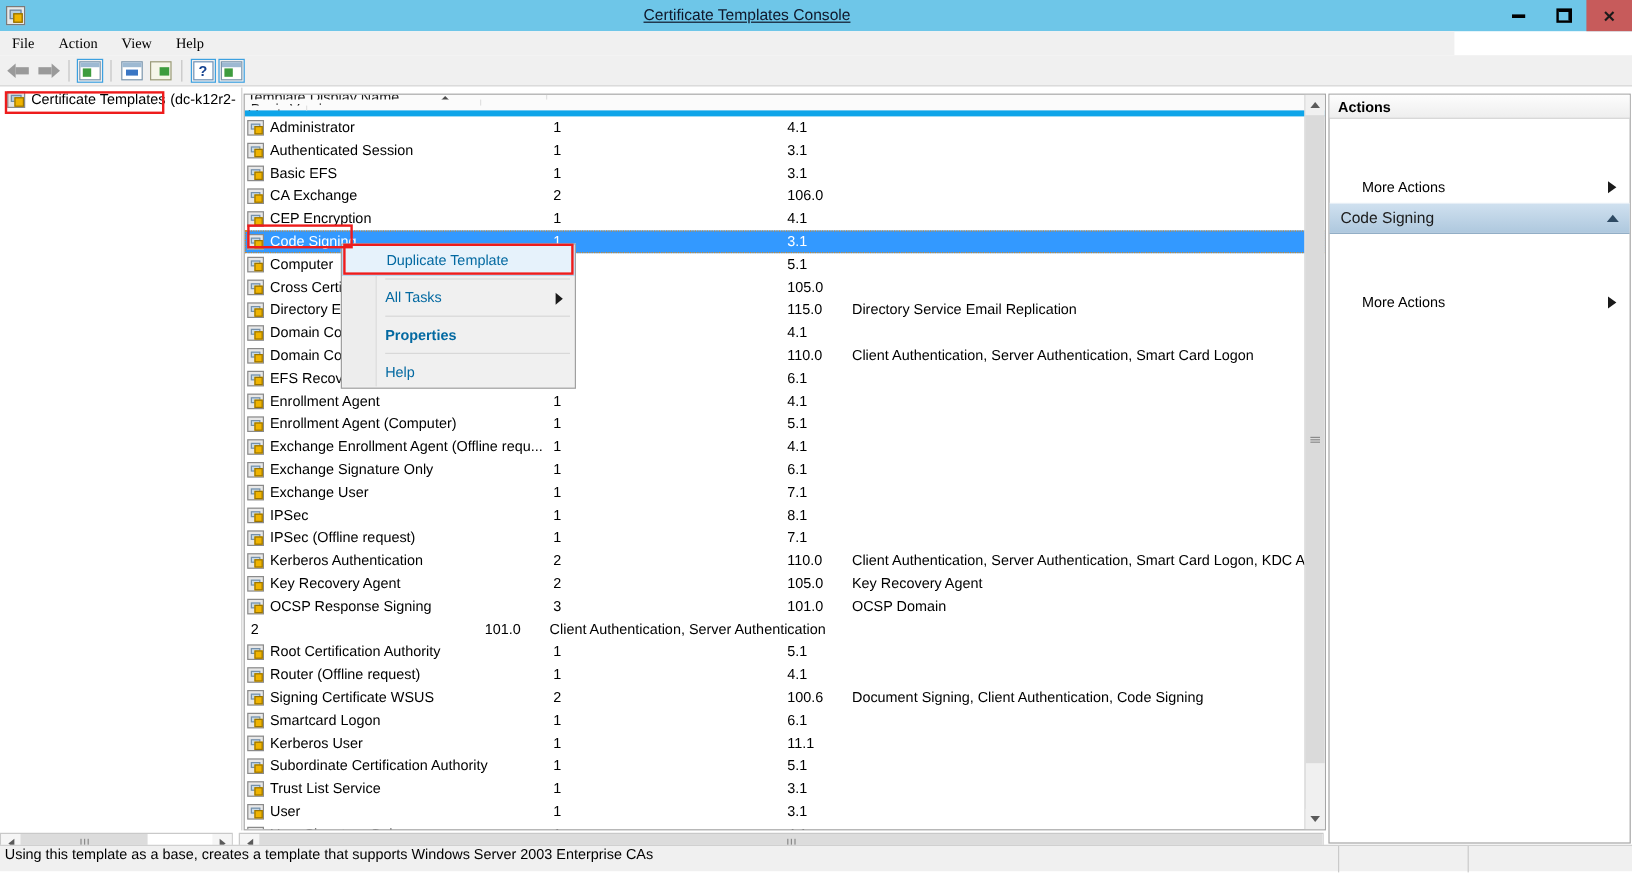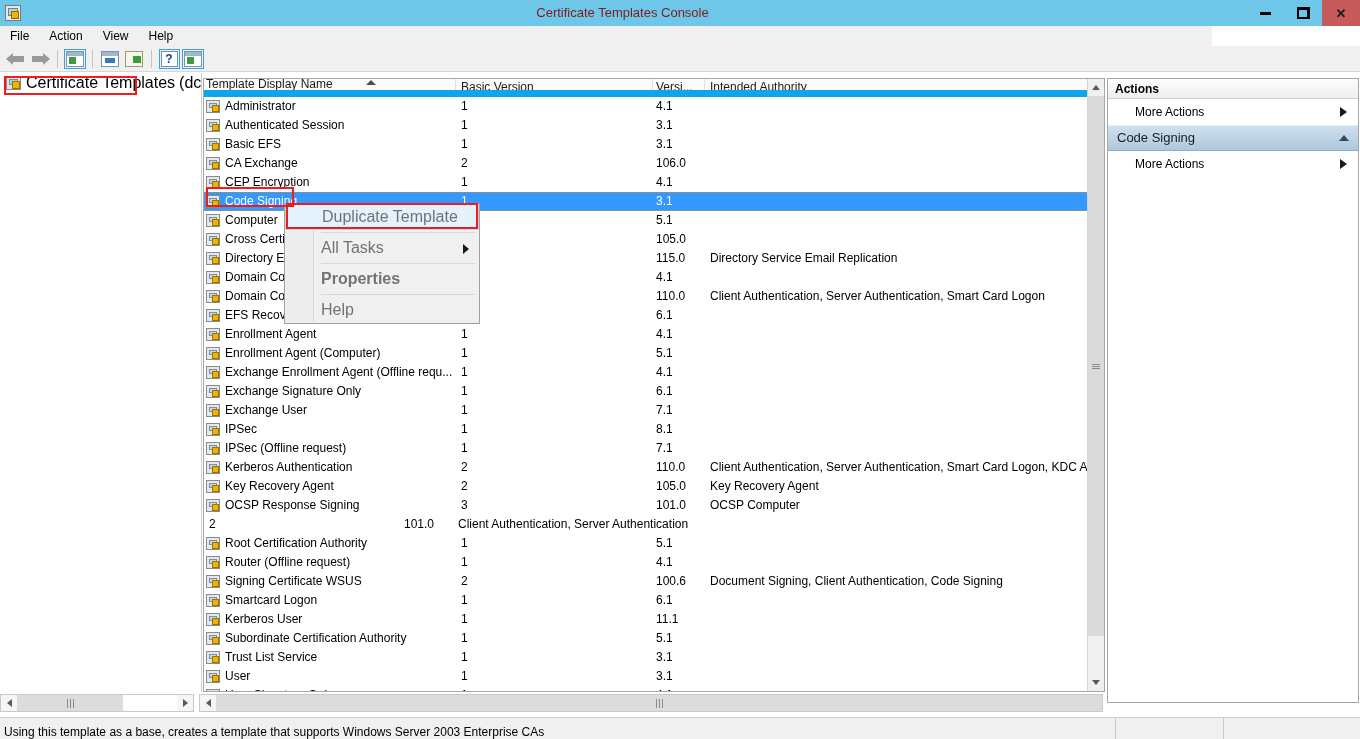--- a/index.html
+++ b/index.html
@@ -27,22 +27,23 @@
   .titlebar-icon::before {
     content: ""; position: absolute; left: 2px; top: 2px; right: 2px; bottom: 4px;
     background: #b8cfe0; border: 1px solid #6a8098;
   }
   .titlebar-icon::after {
     content: ""; position: absolute; right: 1px; bottom: 1px;
     width: 6px; height: 6px; background: #f0b400; border: 1px solid #8a6a00;
   }
   .titlebar-text {
     flex: 1; text-align: center;
-    font-size: 13px; color: #7f1d1d; line-height: 26px;
+    font-size: 13px; color: #0f172a; line-height: 26px;
     margin-left: -22px;
+    text-decoration: underline;
   }
   .win-btns { display: flex; height: 26px; flex: none; }
   .win-btn {
     width: 38px; height: 26px;
     display: flex; align-items: center; justify-content: center;
     color: #000; font-size: 13px; cursor: default;
   }
   .win-btn.close { background: #c75b5b; color: #1a1a1a; font-weight: bold; }
   .win-btn .glyph-min { width: 11px; height: 3px; background: #000; display:block; }
   .win-btn .glyph-max { position: relative; width: 12px; height: 11px; display:block; }
@@ -52,21 +53,21 @@
   }
   .win-btn .glyph-max::after {
     content:""; position:absolute; right:0; top:0; width:8px; height:7px;
     border: 2px solid #000; border-left: none; border-bottom: none;
   }
 
   
   .menubar {
     position: absolute; left: 0; top: 26px; width: 1212px; height: 20px;
     background: #f0f0f0;
-    display: flex; align-items: flex-start;
+    display: flex; align-items: flex-start; font-family: Liberation Serif, serif;
   }
   .menu-item {
     padding: 2px 10px; font-size: 12px; color: #000; line-height: 16px; cursor: default;
   }
 
   
   .toolbar {
     position: absolute; left: 0; top: 46px; width: 1360px; height: 26px;
     background: #f0f0f0;
     display: flex; align-items: center; padding-left: 4px;
@@ -109,21 +110,21 @@
   }
 
   
   .tree-pane {
     position: absolute; left: 0; top: 73px; width: 202px; height: 619px;
     background: #fff; border-right: 1px solid #cfcfcf;
     overflow: hidden;
   }
   .tree-row {
     display: flex; align-items: center; height: 20px; padding-left: 6px;
-    white-space: nowrap; font-size: 16px; text-align: right;
+    white-space: nowrap; font-size: 12px; text-align: right;
   }
   .tree-icon {
     width: 15px; height: 14px; background: #e4e4e4; border: 1px solid #8a8a8a;
     position: relative; flex: none; margin-right: 5px;
   }
   .tree-icon::before {
     content:""; position:absolute; left:2px; top:2px; right:2px; bottom:4px;
     background:#b3cde0; border:1px solid #6f8da8;
   }
   .tree-icon::after {
@@ -132,21 +133,21 @@
   }
 
   
   .list-pane {
     position: absolute; left: 203px; top: 78px; width: 902px; height: 614px;
     background: #fff; border: 1px solid #a6a6a6;
     overflow: hidden;
   }
   .list-header {
     display: flex; height: 18px; background: #fbfbfb;
-    border-bottom: 7px solid #0ea5e9; position: relative;
+    border-bottom: 5px solid #0ea5e9; position: relative; flex-direction: column;
   }
   .lh-cell {
     border-right: 1px solid #e1e1e1; font-size: 12px; color: #1a1a1a;
     padding-left: 5px; line-height: 17px; white-space: nowrap; overflow: hidden;
     position: relative; cursor: default;
   }
   .sort-caret {
     position: absolute; width: 0; height: 0;
     border-left: 5px solid transparent; border-right: 5px solid transparent;
     border-bottom: 5px solid #4d4d4d; top: 1px;
@@ -197,21 +198,21 @@
     position: absolute; left: 284px; top: 203px; width: 196px;
     background: #f0f0f0; border: 1px solid #a0a0a0;
     z-index: 40;
   }
   .ctx-gutter {
     position: absolute; left: 1px; top: 1px; width: 28px; bottom: 1px;
     background: #ededed; border-right: 1px solid #dcdcdc;
   }
   .ctx-item {
     position: relative; height: 26px; line-height: 26px;
-    padding-left: 36px; font-size: 16px; color: #737373; white-space: nowrap;
+    padding-left: 36px; font-size: 12px; color: #0369a1; white-space: nowrap;
     cursor: default; z-index: 2;
   }
   .ctx-item.hl { background: #e6f2fb; border: 1px solid #b8d6ee; line-height: 24px; }
   .ctx-item.bold { font-weight: bold; }
   .ctx-sub-arrow {
     position: absolute; right: 10px; top: 9px; width: 0; height: 0;
     border-top: 5px solid transparent; border-bottom: 5px solid transparent;
     border-left: 6px solid #1a1a1a;
   }
   .ctx-sep { height: 1px; background: #d8d8d8; margin: 2px 4px 2px 36px; }
@@ -239,20 +240,21 @@
     font-size: 13px; color: #1b1b1b;
     display: flex; align-items: center; justify-content: space-between;
     white-space: nowrap; overflow: hidden;
   }
   .collapse-caret { width: 0; height: 0; border-left: 5px solid transparent;
     border-right: 5px solid transparent; border-bottom: 6px solid #2e4a63; flex: none; }
   .act-item {
     height: 26px; line-height: 26px; padding-left: 27px; padding-right: 11px;
     font-size: 12px; display: flex; align-items: center; justify-content: space-between;
     cursor: default;
+    margin-top: 44px;
   }
   .act-arrow { width: 0; height: 0; border-top: 5px solid transparent;
     border-bottom: 5px solid transparent; border-left: 7px solid #1a1a1a; }
 
   
   .hscroll {
     position: absolute; height: 18px; background: #f5f5f5;
     border: 1px solid #c9c9c9; display: flex; align-items: stretch;
   }
   .hs-btn { width: 16px; display: flex; align-items: center; justify-content: center; background: #f5f5f5; }
@@ -260,23 +262,23 @@
   .hs-chev.l { border-right: 5px solid #5a5a5a; }
   .hs-chev.r { border-left: 5px solid #5a5a5a; }
   .hs-track { flex: 1; position: relative; background: #fff; }
   .hs-thumb { position: absolute; top: 0; bottom: 0; background: #dcdcdc;
     display: flex; align-items: center; justify-content: center; }
   .hgrip { width: 7px; height: 9px; display: flex; justify-content: space-between; }
   .hgrip i { width: 1px; background: #8a8a8a; }
 
   
   .statusbar {
-    position: absolute; left: 0; bottom: 0; width: 1360px; height: 22px;
+    position: absolute; left: 0; bottom: 13px; width: 1360px; height: 22px;
     background: #f0f0f0; border-top: 1px solid #d0d0d0;
-    display: flex; align-items: flex-end;
+    display: flex; align-items: flex-start;
   }
   .sb-main { flex: 1; padding-left: 4px; font-size: 12px; color: #000; white-space: nowrap; }
   .sb-cell { border-left: 1px solid #cacaca; height: 22px; }
   .sb-cell.a { width: 108px; }
   .sb-cell.b { width: 137px; }
 </style>
 </head>
 <body>
 
 <div class="titlebar">
@@ -548,21 +550,21 @@
         <div class="cell-ver">105.0</div>
         <div class="cell-purpose">Key Recovery Agent</div>
       </div>
       <div class="lrow">
         <div class="cell-name">
           <span class="row-icon"></span>
           <span>OCSP Response Signing</span>
         </div>
         <div class="cell-schema">3</div>
         <div class="cell-ver">101.0</div>
-        <div class="cell-purpose">OCSP Computer</div>
+        <div class="cell-purpose">OCSP Domain</div>
       </div>
       <div class="lrow">
         <div class="cell-schema">2</div>
         <div class="cell-ver">101.0</div>
         <div class="cell-purpose">Client Authentication, Server Authentication</div>
       </div>
       <div class="lrow">
         <div class="cell-name">
           <span class="row-icon"></span>
           <span>Root Certification Authority</span>

